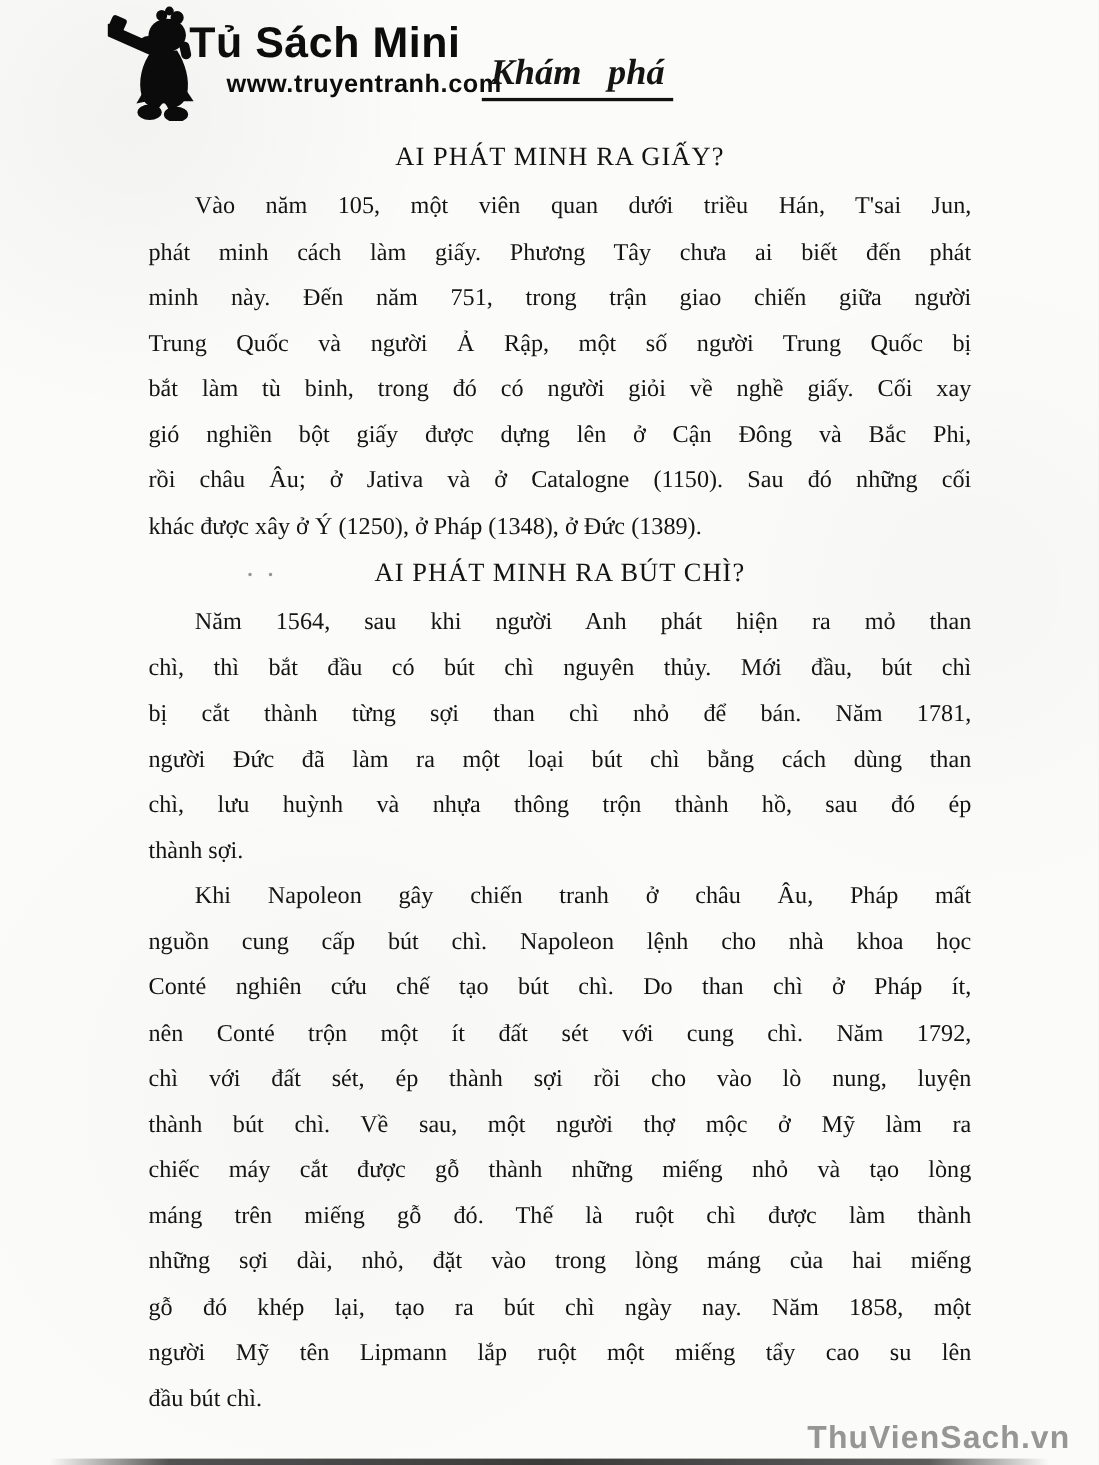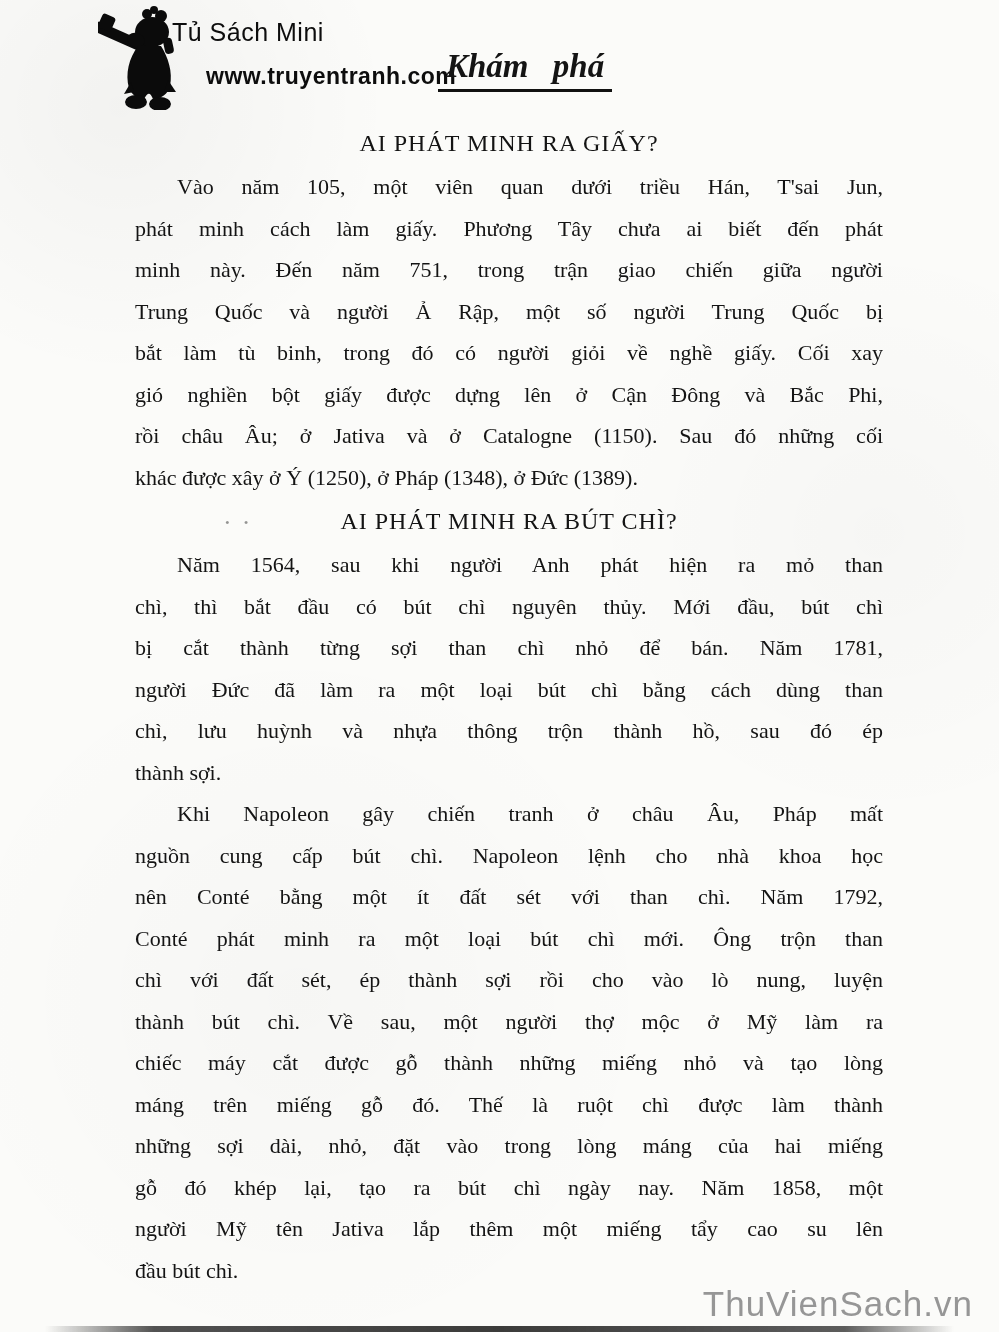--- a/index.html
+++ b/index.html
@@ -21,22 +21,22 @@
   
   .mascot {
     position: absolute;
     left: 98px; top: 2px;
     width: 92px; height: 108px;
   }
   .brand-title {
     position: absolute;
     left: 172px; top: 18px;
     font-family: "Liberation Sans", sans-serif;
-    font-weight: normal;
-    font-size: 25px;
+    font-weight: bold;
+    font-size: 39px;
     letter-spacing: 0.5px;
     color: #0d0d0d;
     white-space: nowrap;
   }
   .brand-url {
     position: absolute;
     left: 166px; top: 63px;
     font-family: "Liberation Sans", sans-serif;
     font-weight: bold;
     font-size: 23px;
@@ -91,23 +91,24 @@
     white-space: normal;
   }
   .line.first { padding-left: 42px; }
   .line.last  { text-align-last: left; }
 
   
   .watermark {
     position: absolute;
     right: 26px; bottom: 8px;
     font-family: "Liberation Sans", sans-serif;
-    font-size: 35px;
+    font-size: 29px;
     color: #969696;
     letter-spacing: 1px;
+    font-weight: bold;
   }
   .page-edge-shadow {
     position: absolute;
     left: 45px; right: 45px; bottom: 0;
     height: 6px;
     background: linear-gradient(to right,
       rgba(25,25,25,0) 0%, rgba(25,25,25,0.75) 12%,
       rgba(25,25,25,0.85) 50%, rgba(25,25,25,0.7) 88%, rgba(25,25,25,0) 100%);
     filter: blur(0.6px);
   }
@@ -165,29 +166,29 @@
         <div class="line first">Năm 1564, sau khi người Anh phát hiện ra mỏ than</div>
         <div class="line">chì, thì bắt đầu có bút chì nguyên thủy. Mới đầu, bút chì</div>
         <div class="line">bị cắt thành từng sợi than chì nhỏ để bán. Năm 1781,</div>
         <div class="line">người Đức đã làm ra một loại bút chì bằng cách dùng than</div>
         <div class="line">chì, lưu huỳnh và nhựa thông trộn thành hồ, sau đó ép</div>
         <div class="line last">thành sợi.</div>
       </div>
     <div class="para">
         <div class="line first">Khi Napoleon gây chiến tranh ở châu Âu, Pháp mất</div>
         <div class="line">nguồn cung cấp bút chì. Napoleon lệnh cho nhà khoa học</div>
-        <div class="line">nên Conté bằng một ít đất sét với than chì. Năm 1792,</div>
-        <div class="line">Conté phát minh ra một loại bút chì mới. Ông trộn than</div>
+        <div class="line">Conté nghiên cứu chế tạo bút chì. Do than chì ở Pháp ít,</div>
+        <div class="line">nên Conté trộn một ít đất sét với cung chì. Năm 1792,</div>
         <div class="line">chì với đất sét, ép thành sợi rồi cho vào lò nung, luyện</div>
         <div class="line">thành bút chì. Về sau, một người thợ mộc ở Mỹ làm ra</div>
         <div class="line">chiếc máy cắt được gỗ thành những miếng nhỏ và tạo lòng</div>
         <div class="line">máng trên miếng gỗ đó. Thế là ruột chì được làm thành</div>
         <div class="line">những sợi dài, nhỏ, đặt vào trong lòng máng của hai miếng</div>
         <div class="line">gỗ đó khép lại, tạo ra bút chì ngày nay. Năm 1858, một</div>
-        <div class="line">người Mỹ tên Jativa lắp thêm một miếng tẩy cao su lên</div>
+        <div class="line">người Mỹ tên Lipmann lắp ruột một miếng tẩy cao su lên</div>
         <div class="line last">đầu bút chì.</div>
       </div>
 
   </main>
 
   <div class="watermark">ThuVienSach.vn</div>
   <div class="page-edge-shadow"></div>
 
 </div>
 

